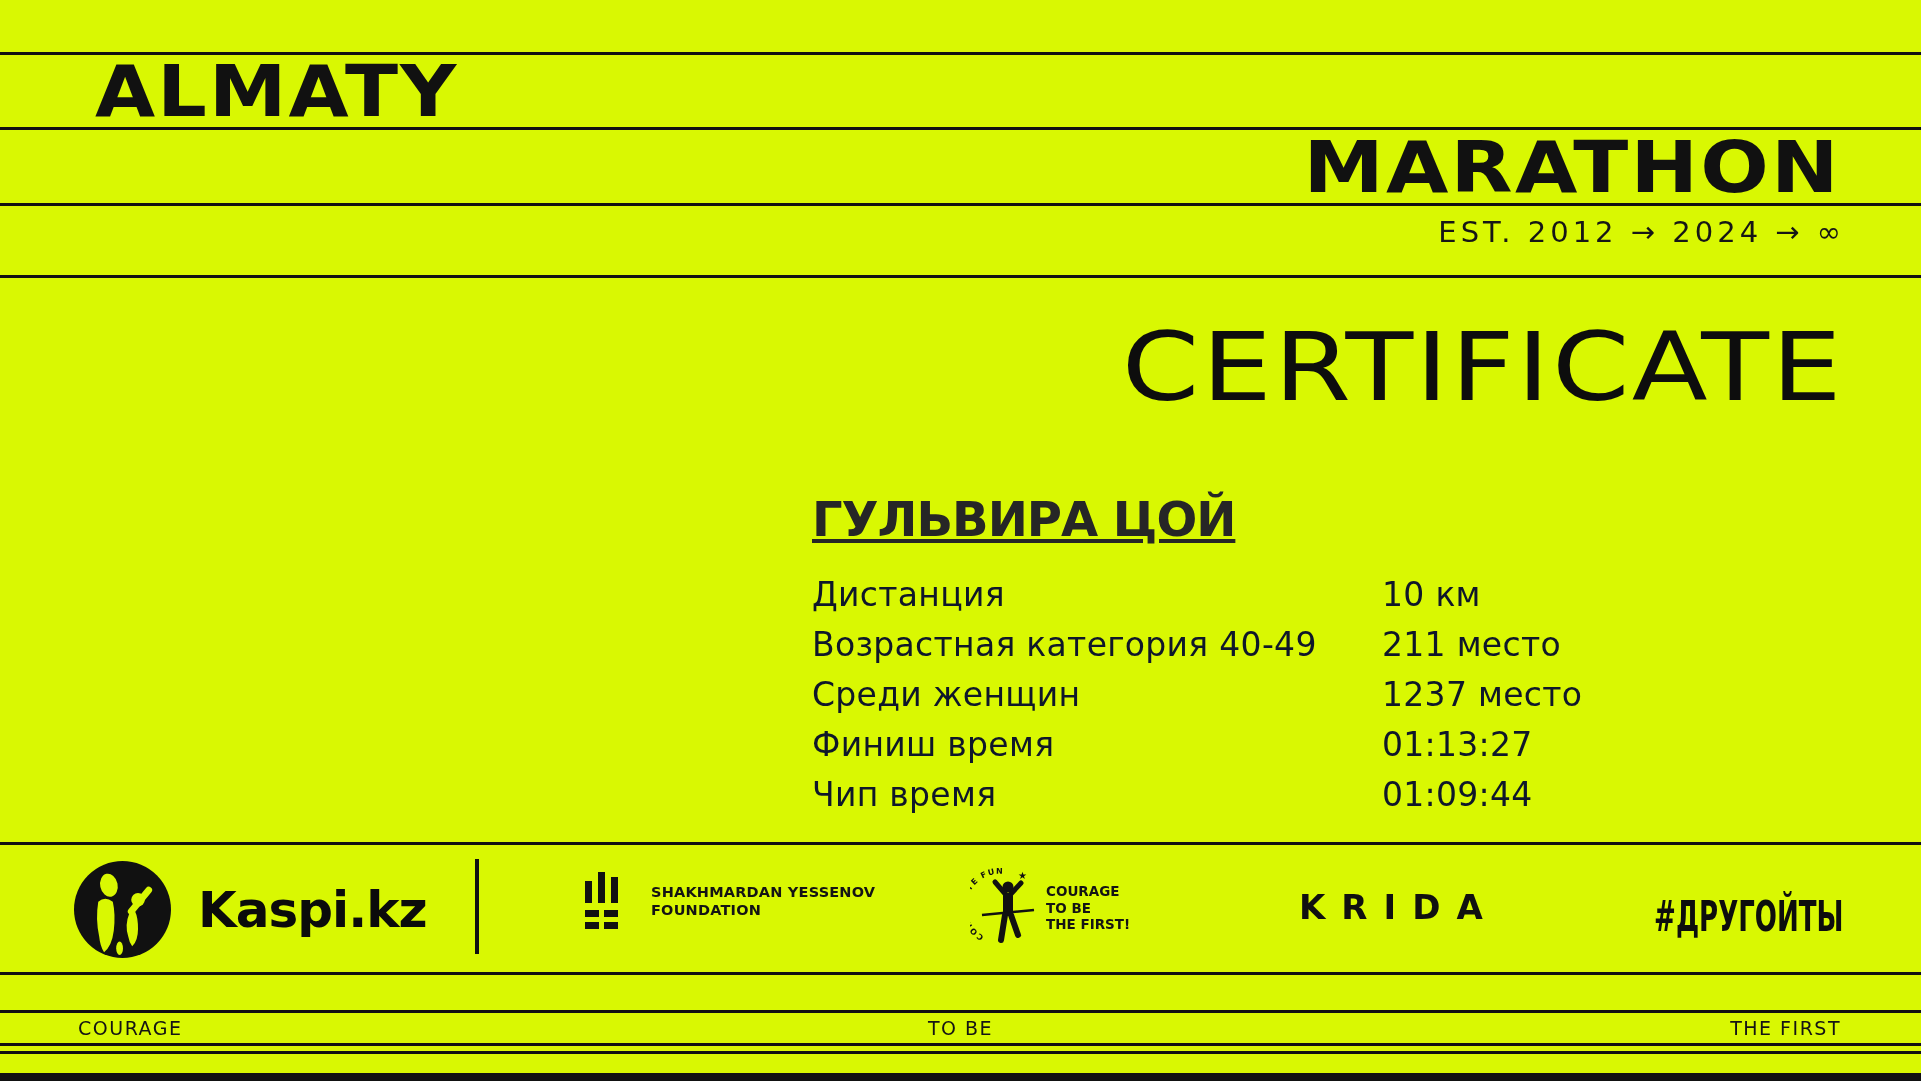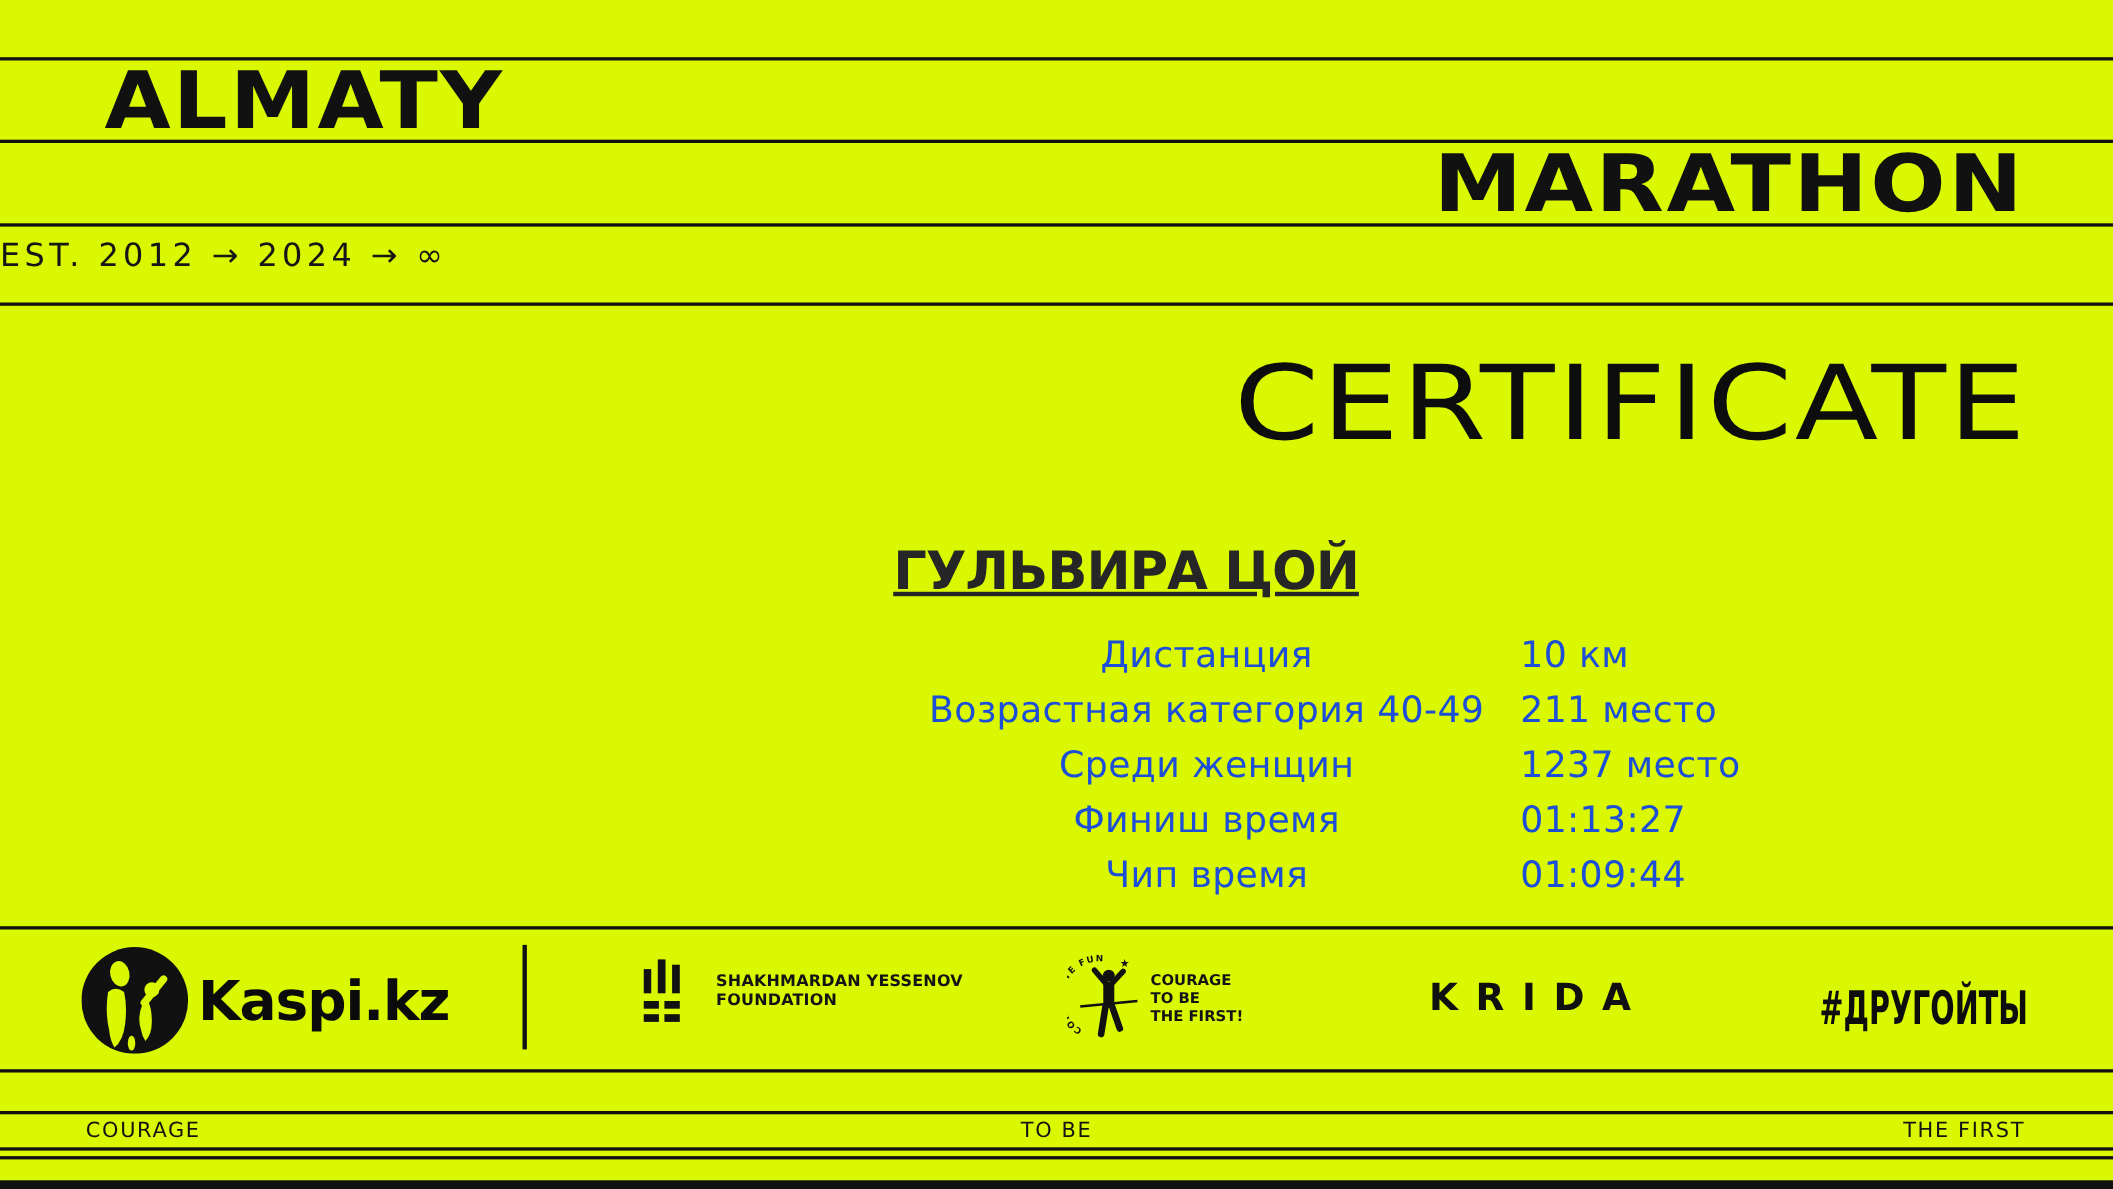--- a/index.html
+++ b/index.html
@@ -21,44 +21,44 @@
   .almaty-row{top:55px;height:72px;padding-left:95px;}
   .almaty-row span{
     font-size:72px;font-weight:700;letter-spacing:2px;line-height:1;
     transform:scaleX(1.08);transform-origin:left center;white-space:nowrap;
   }
   .marathon-row{top:130px;height:73px;justify-content:flex-end;padding-right:80px;}
   .marathon-row span{
     font-size:72px;font-weight:700;letter-spacing:2px;line-height:1;
     transform:scaleX(1.12);transform-origin:right center;white-space:nowrap;
   }
-  .est-row{top:206px;height:53px;padding-right:80px;}
+  .est-row{top:206px;height:53px;justify-content:flex-end;padding-right:80px;}
   .est-row span{
     font-size:29px;font-weight:400;letter-spacing:4px;margin-right:-4px;
     line-height:1;white-space:nowrap;color:#161616;
   }
   .cert-title{
     position:absolute;top:321px;right:77px;line-height:1;
     font-size:94px;font-weight:400;letter-spacing:2px;white-space:nowrap;
     transform:scaleX(1.18);transform-origin:right center;color:#0d0d0d;
   }
 
   
   .participant-name{
     position:absolute;left:812px;top:495px;line-height:1;
     font-size:48px;font-weight:700;letter-spacing:-1px;color:#262626;white-space:nowrap;text-decoration:underline;
   }
-  .results{position:absolute;left:812px;top:569px;color:#1d4ed8;text-align:center;}
+  .results{position:absolute;left:812px;top:569px;color:#0f172a;}
   .result-row{display:flex;height:50px;align-items:center;font-size:33px;letter-spacing:.3px;}
   .result-label{width:570px;white-space:nowrap;}
   .result-value{white-space:nowrap;}
 
   
   .sponsors{position:absolute;top:842px;left:0;right:0;height:130px;}
-  .kaspi{position:absolute;left:74px;top:19px;height:97px;display:flex;align-items:center;gap:9px;}
+  .kaspi{position:absolute;left:74px;top:19px;height:97px;display:flex;align-items:center;gap:27px;}
   .kaspi-text{font-size:50px;font-weight:700;letter-spacing:-1px;color:#0b0b0b;white-space:nowrap;}
   .sp-divider{position:absolute;left:475px;top:17px;width:4px;height:95px;background:var(--ink);}
   .yessenov{position:absolute;left:585px;top:30px;display:flex;align-items:center;}
   .yessenov-text{margin-left:32px;font-size:14.5px;font-weight:700;line-height:18px;letter-spacing:.2px;color:#141414;white-space:nowrap;}
   .corpfund{position:absolute;left:970px;top:20px;display:flex;align-items:center;}
   .corpfund-text{margin-left:4px;font-size:13.5px;font-weight:700;line-height:16.5px;color:#141414;white-space:nowrap;}
   .krida{position:absolute;left:1299px;top:0;height:130px;display:flex;align-items:center;}
   .krida span{font-size:34px;font-weight:700;letter-spacing:16px;margin-right:-16px;line-height:1;color:#101010;white-space:nowrap;}
   .hashtag{position:absolute;right:77px;top:0;height:150px;display:flex;align-items:center;justify-content:flex-end;}
   .hashtag span{

